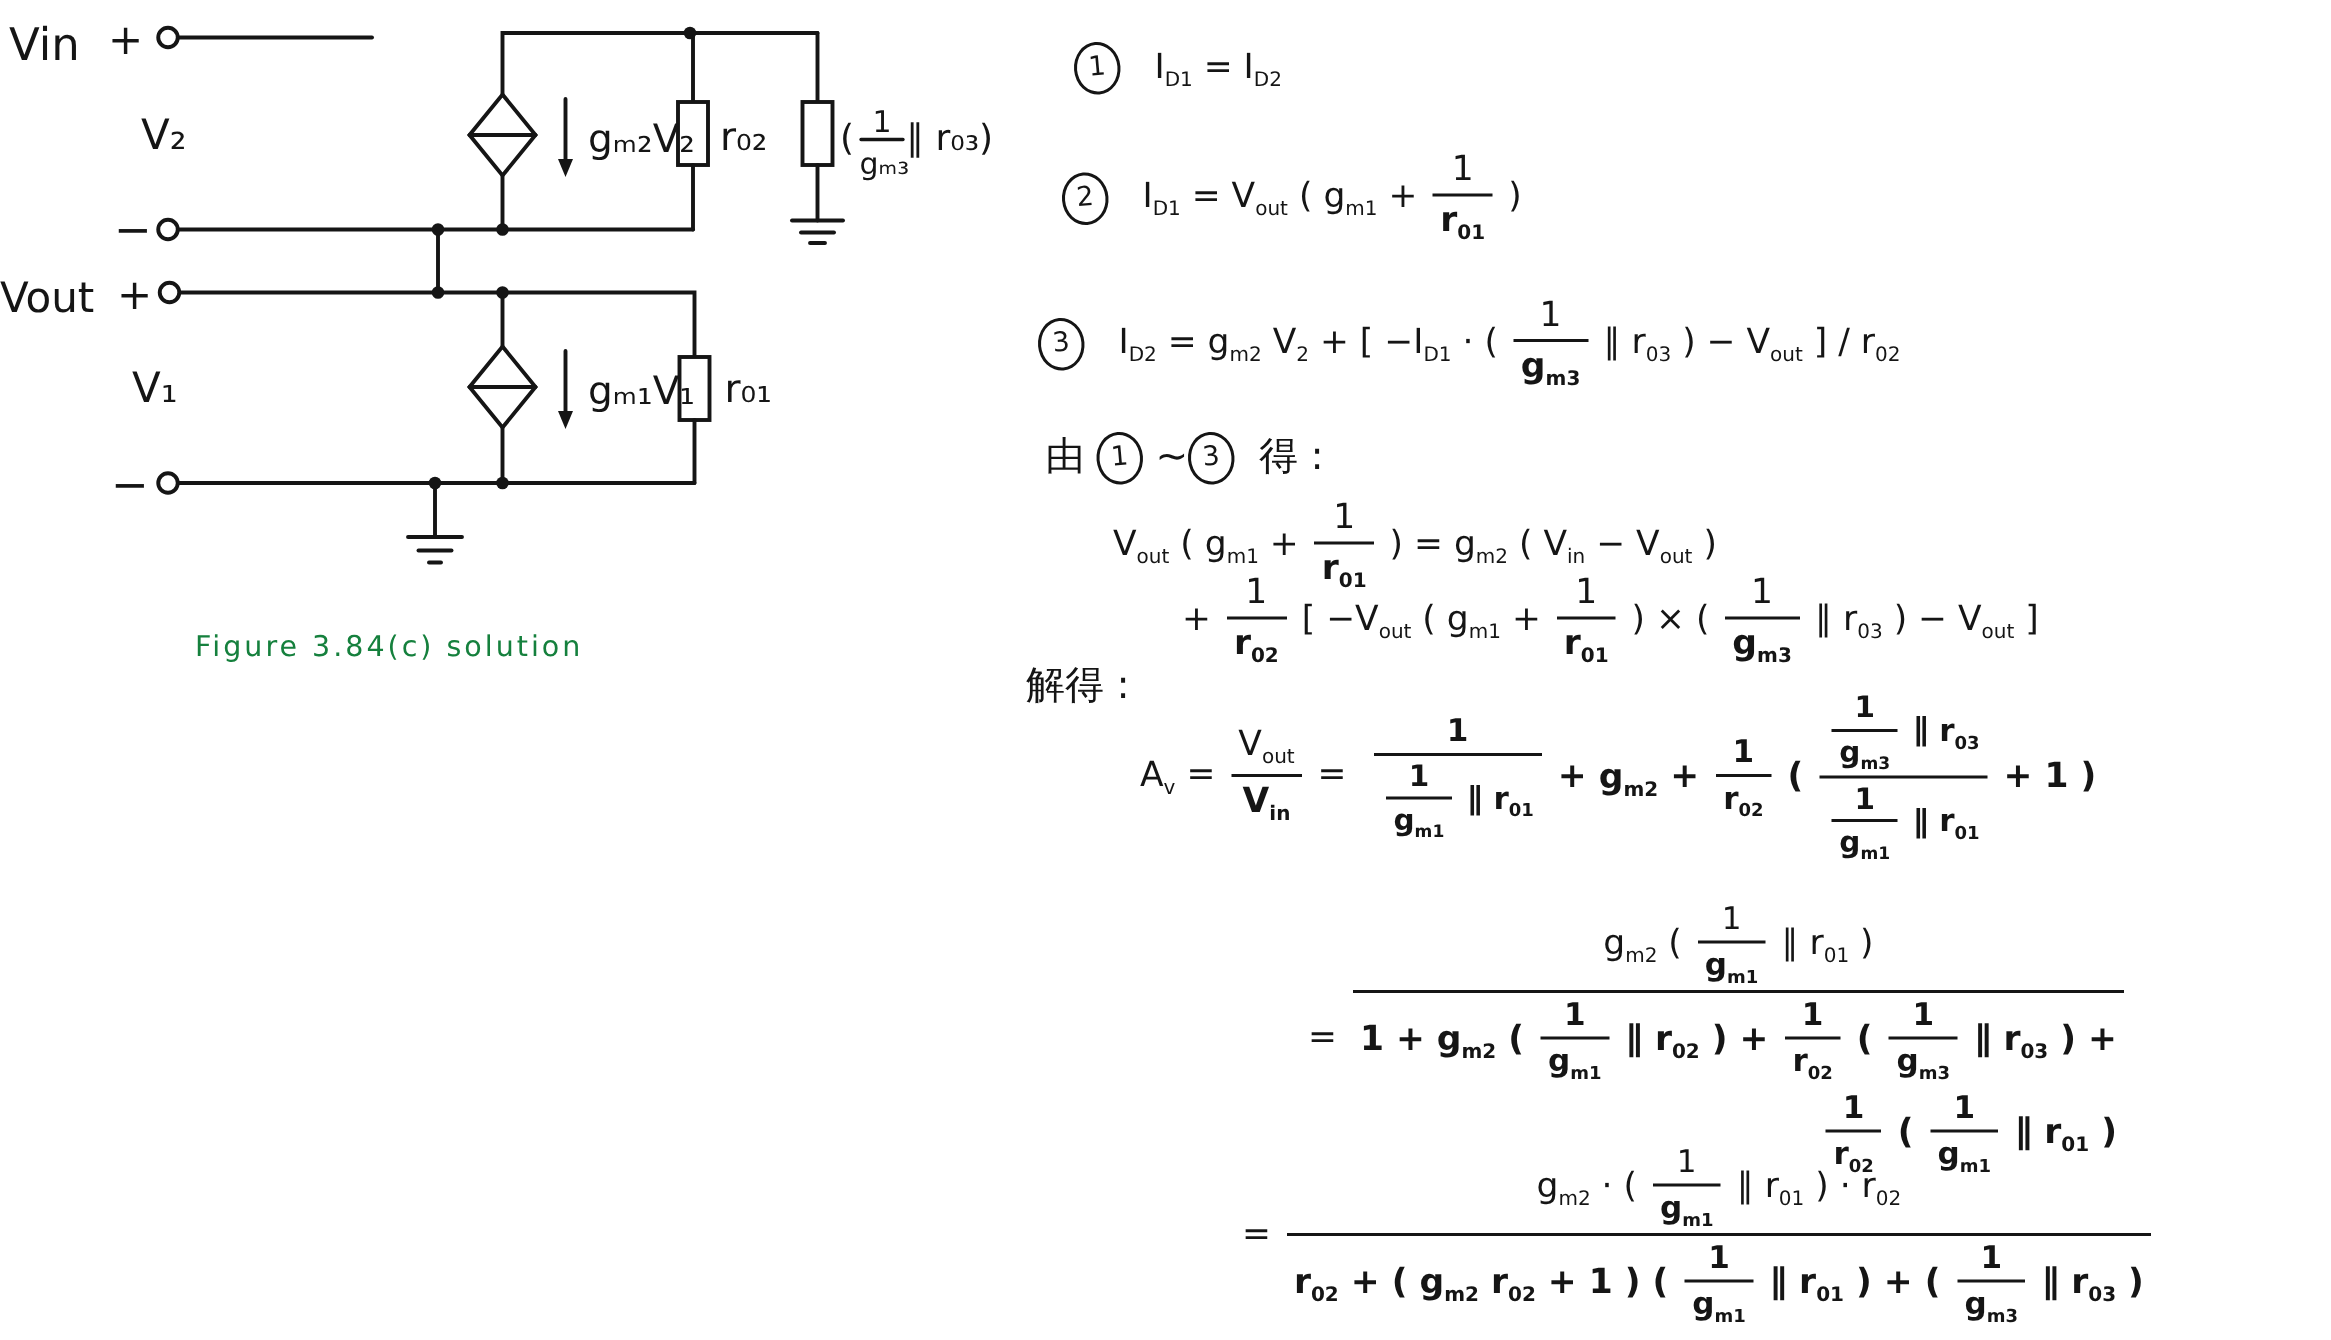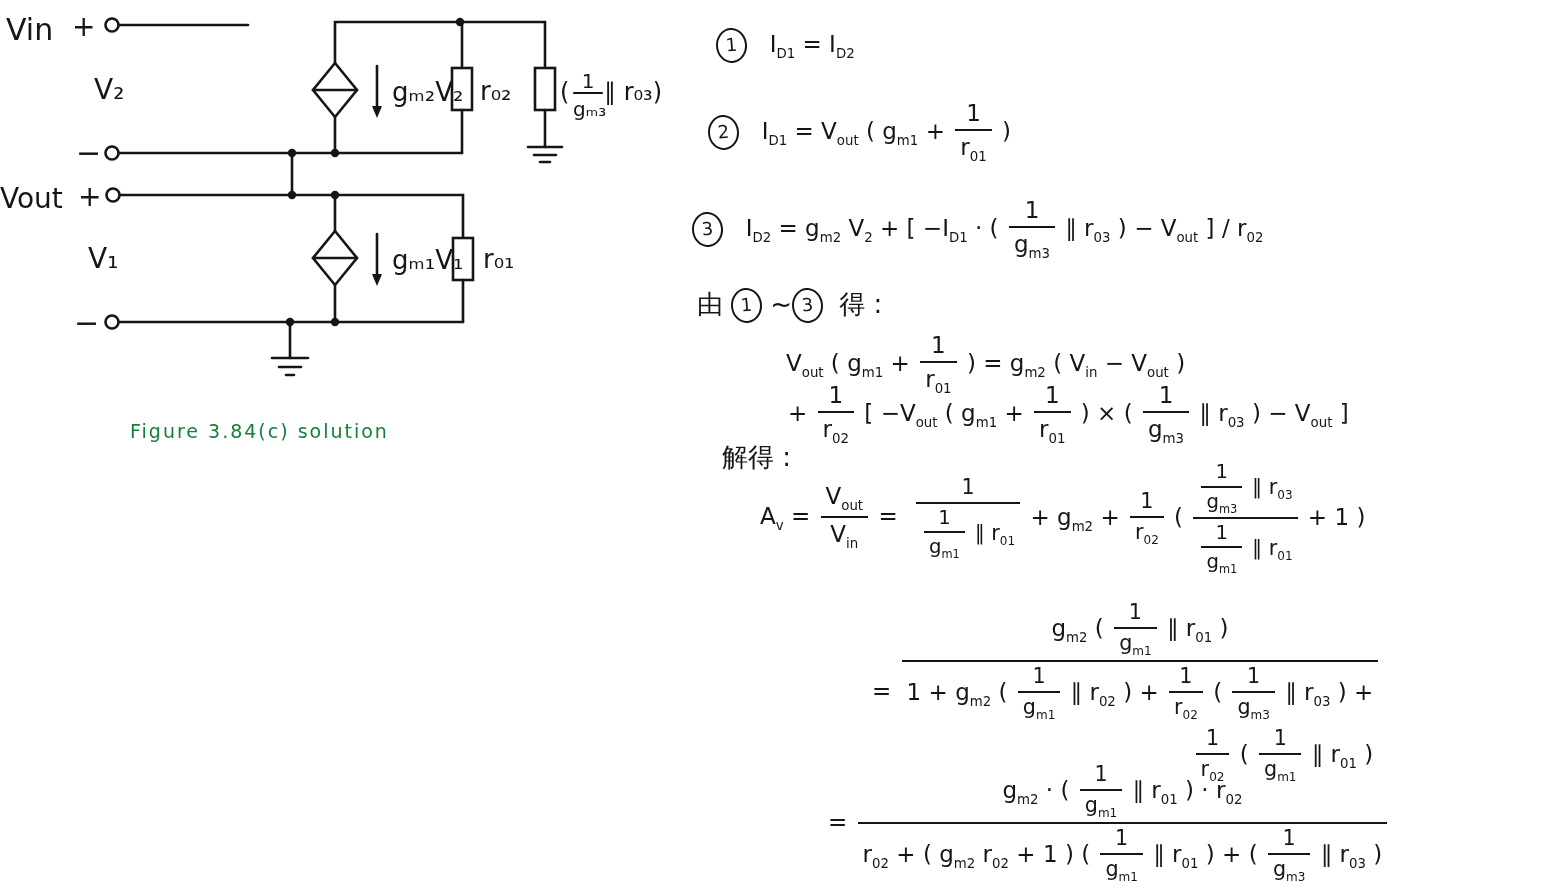--- a/index.html
+++ b/index.html
@@ -20,36 +20,36 @@
     position:absolute;font-size:23px;color:#151515;white-space:nowrap;
     line-height:1.25;
   }
   .mt{white-space:pre;}
   .ms sub{font-size:0.58em;letter-spacing:0;}
   .frac{
     display:inline-flex;flex-direction:column;align-items:stretch;
     vertical-align:middle;margin:0 3px;text-align:center;
   }
   .frac>.num{display:block;text-align:center;padding:0 5px 1px;border-bottom:2.2px solid #151515;}
-  .frac>.den{display:block;text-align:center;padding:2px 5px 0;}
+  .frac>.den{display:block;text-align:center;padding:2px 5px 0;font-weight:bold;}
   .frac .frac{font-size:0.9em;}
   .frac .frac .frac{font-size:0.95em;}
   .cnum{
     display:inline-flex;align-items:center;justify-content:center;
     width:27px;height:31px;border:2.4px solid #151515;border-radius:50%;
     font-size:18px;margin-right:8px;transform:rotate(-5deg);vertical-align:middle;
   }
   .mline2{display:block;text-align:right;margin-top:3px;}
   #eq1{left:716px;top:28px;}
   #eq2{left:708px;top:99px;}
   #eq3{left:692px;top:196px;}
   #eq4{left:697px;top:288px;font-size:26px;}
-  #eq5{left:742px;top:331px;margin-left:44px;}
+  #eq5{left:742px;top:331px;}
   #eq6{left:788px;top:381px;}
-  #eq7{left:722px;top:441px;font-size:26px;}
+  #eq7{left:684px;top:441px;font-size:26px;}
   #eq8{left:760px;top:458px;}
   #eq9{left:872px;top:600px;}
   #eq10{left:828px;top:762px;}
 </style>
 </head>
 <body>
 
 <div id="circuit">
 <svg width="700" height="400" viewBox="0 0 700 400">
   <g stroke="#151515" stroke-width="2.6" fill="none" stroke-linecap="round">

